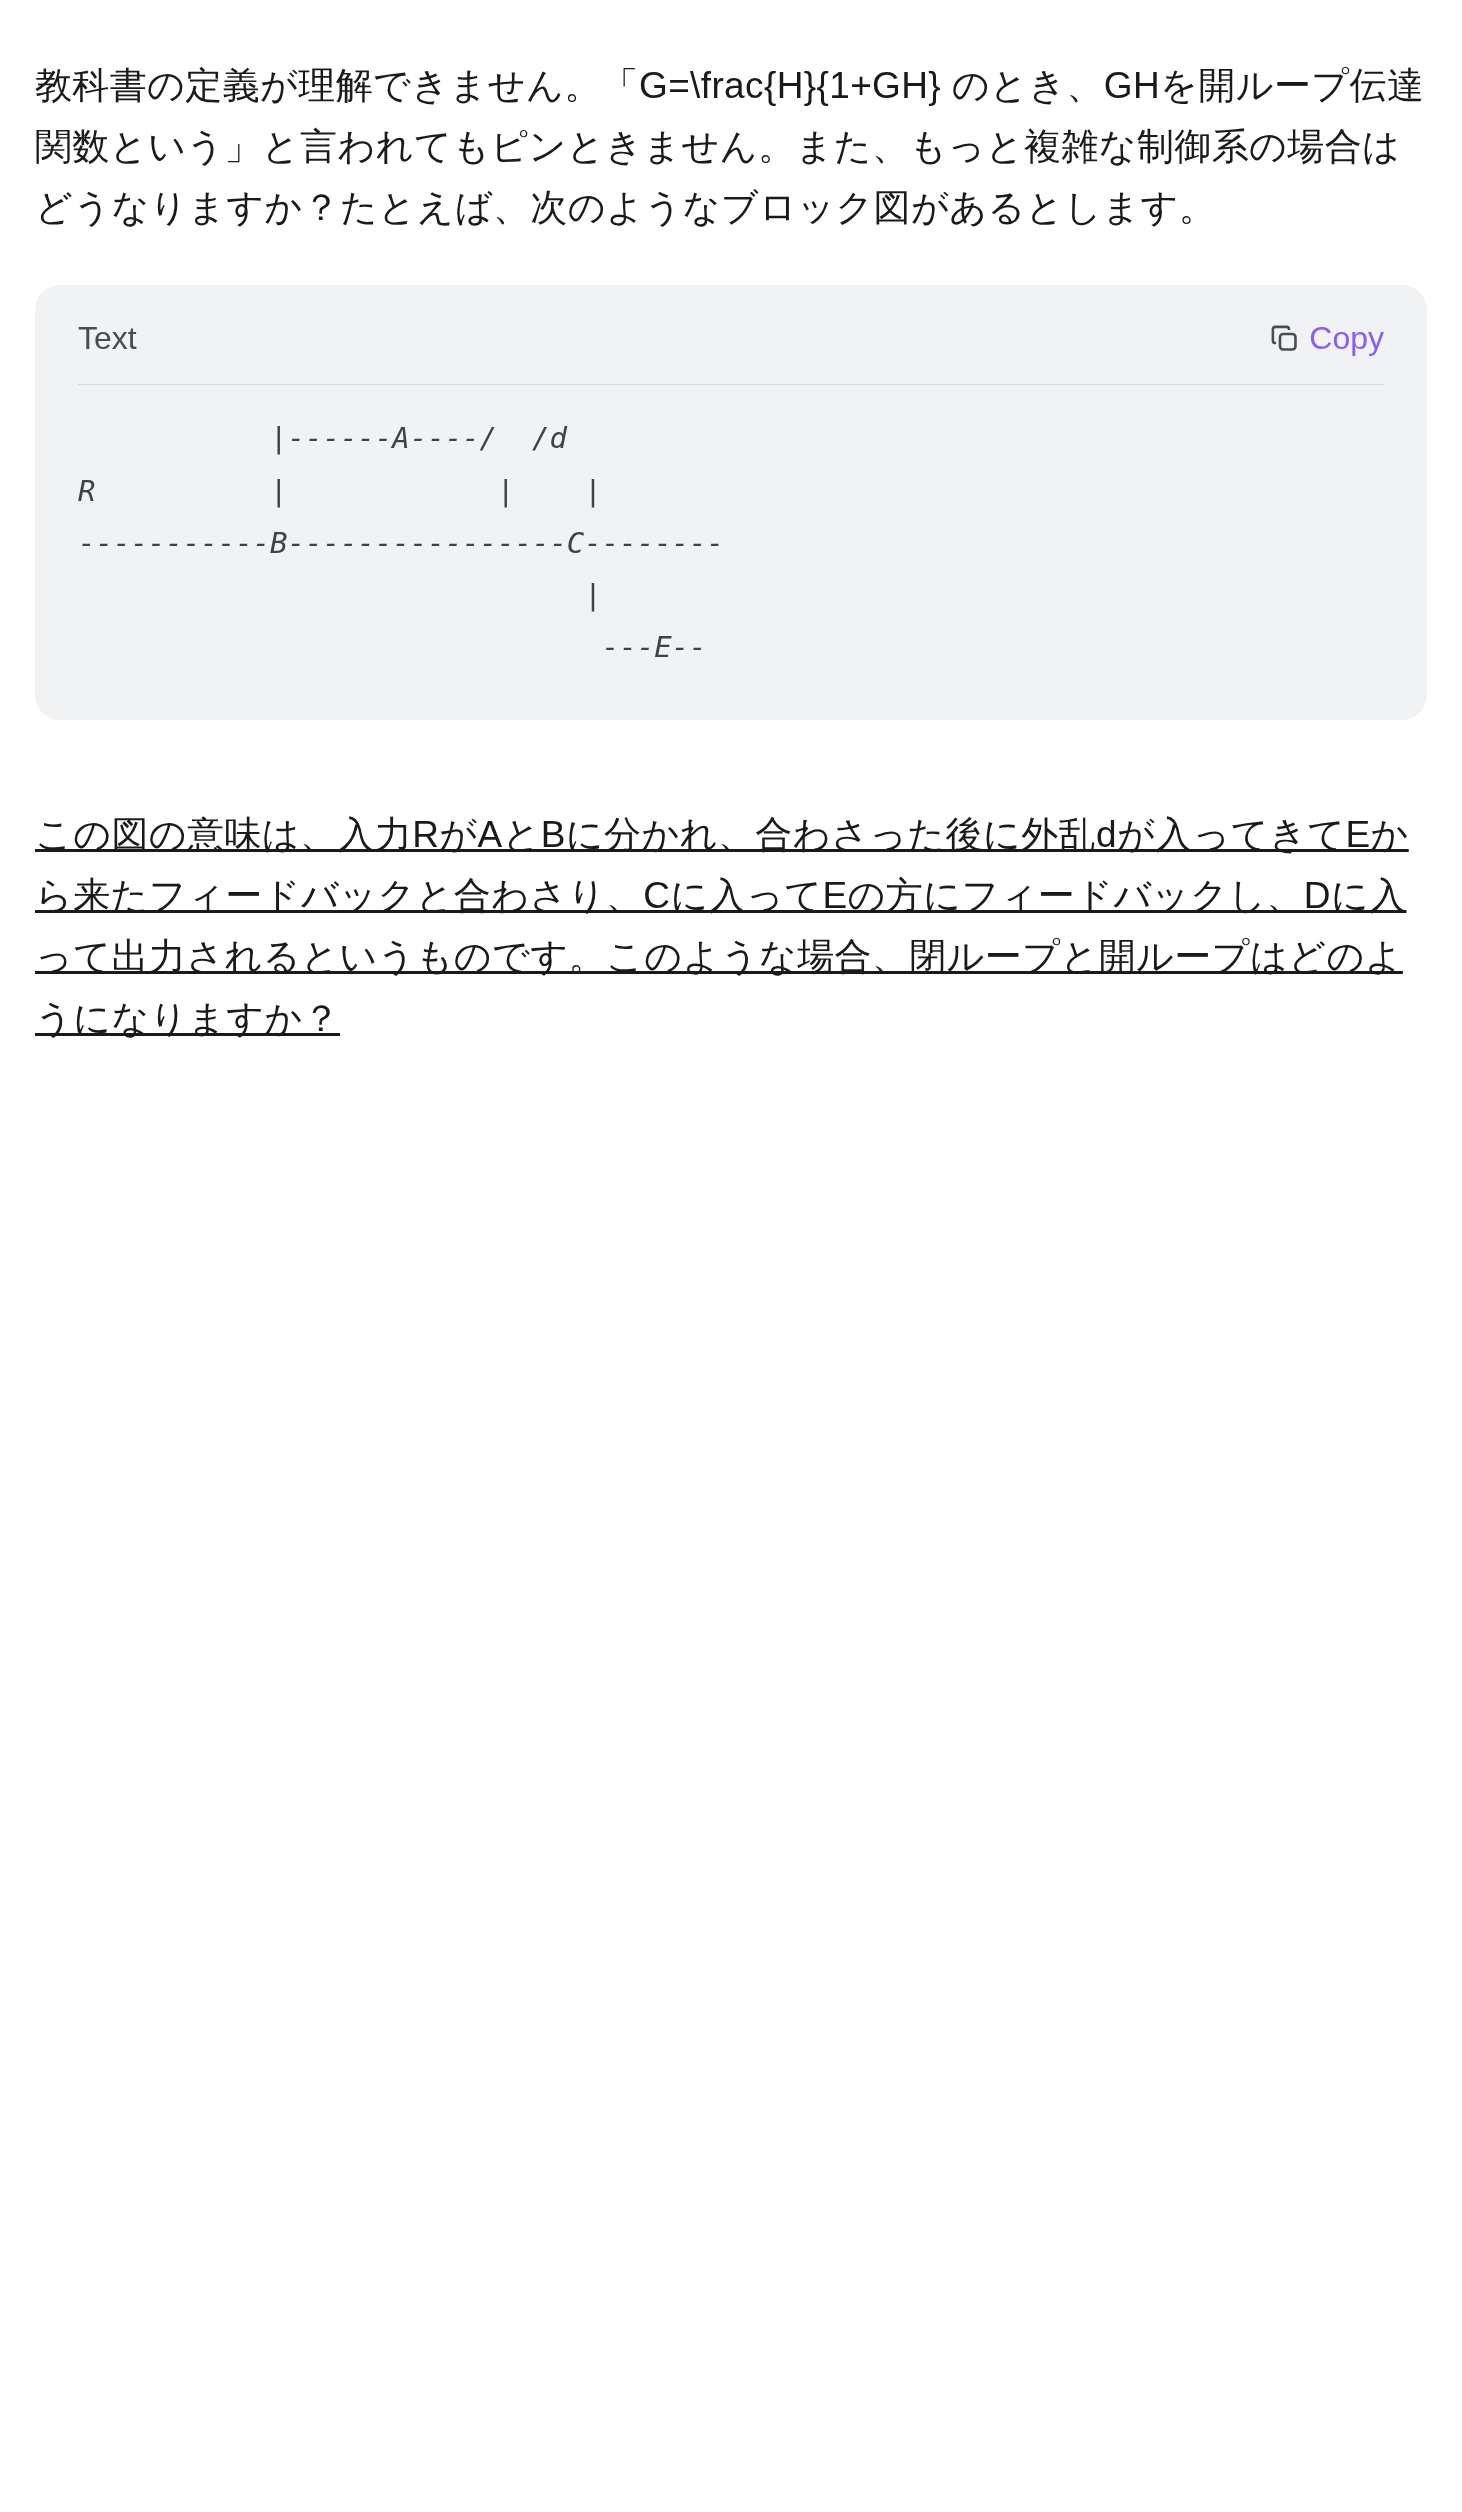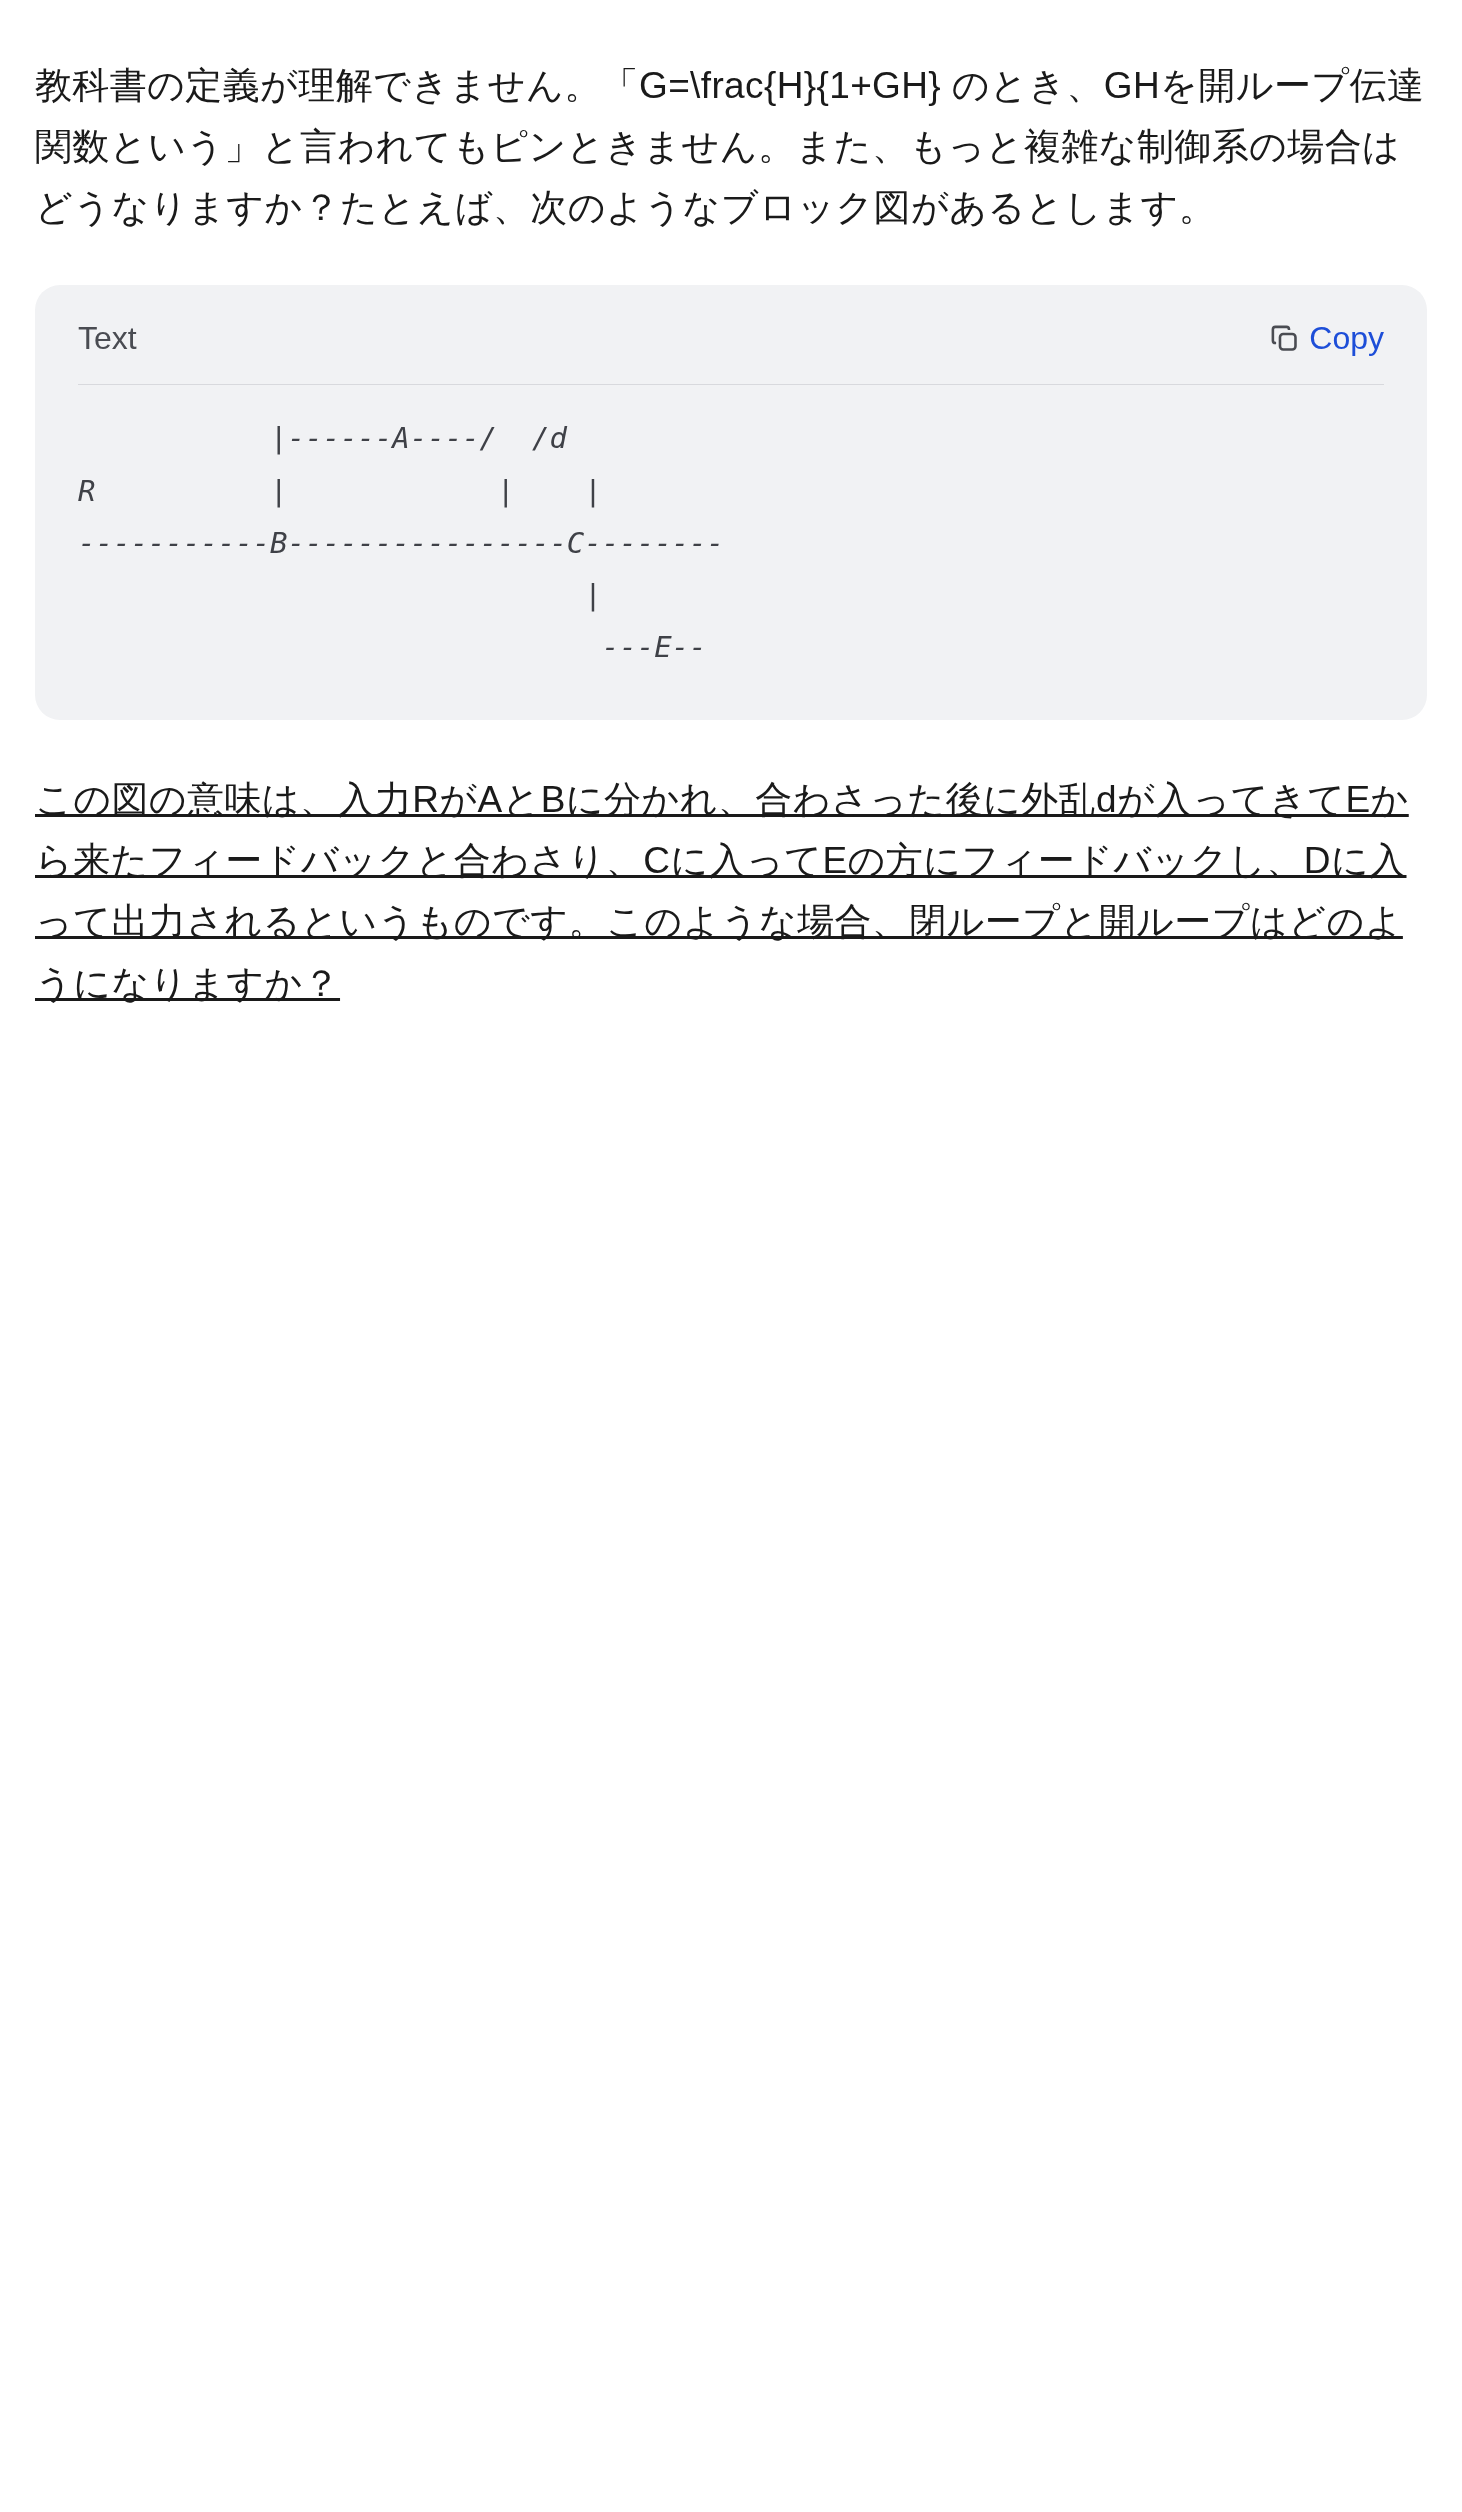--- a/index.html
+++ b/index.html
@@ -20,39 +20,39 @@
       margin-bottom: 47px;
       letter-spacing: 0.01em;
     }
     .paragraph:last-child {
       margin-bottom: 0;
       text-decoration: underline;
     }
     .code-block {
       background: #f1f2f4;
       border-radius: 25px;
-      margin-bottom: 49px;
+      margin-bottom: 84px;
       overflow: hidden;
     }
     .code-header {
       display: flex;
       justify-content: space-between;
       align-items: center;
       padding: 27px 43px 19.5px 43px;
     }
     .code-lang {
       color: #4a4c52;
       font-size: 32px;
       font-weight: 400;
     }
     .copy-button {
       display: flex;
       align-items: center;
       gap: 9.8px;
-      color: #1d4ed8;
+      color: #8b5cf6;
       font-size: 32px;
       font-weight: 400;
       background: none;
       border: none;
       cursor: pointer;
     }
     .copy-icon {
       width: 31px;
       height: 31px;
       display: inline-flex;

